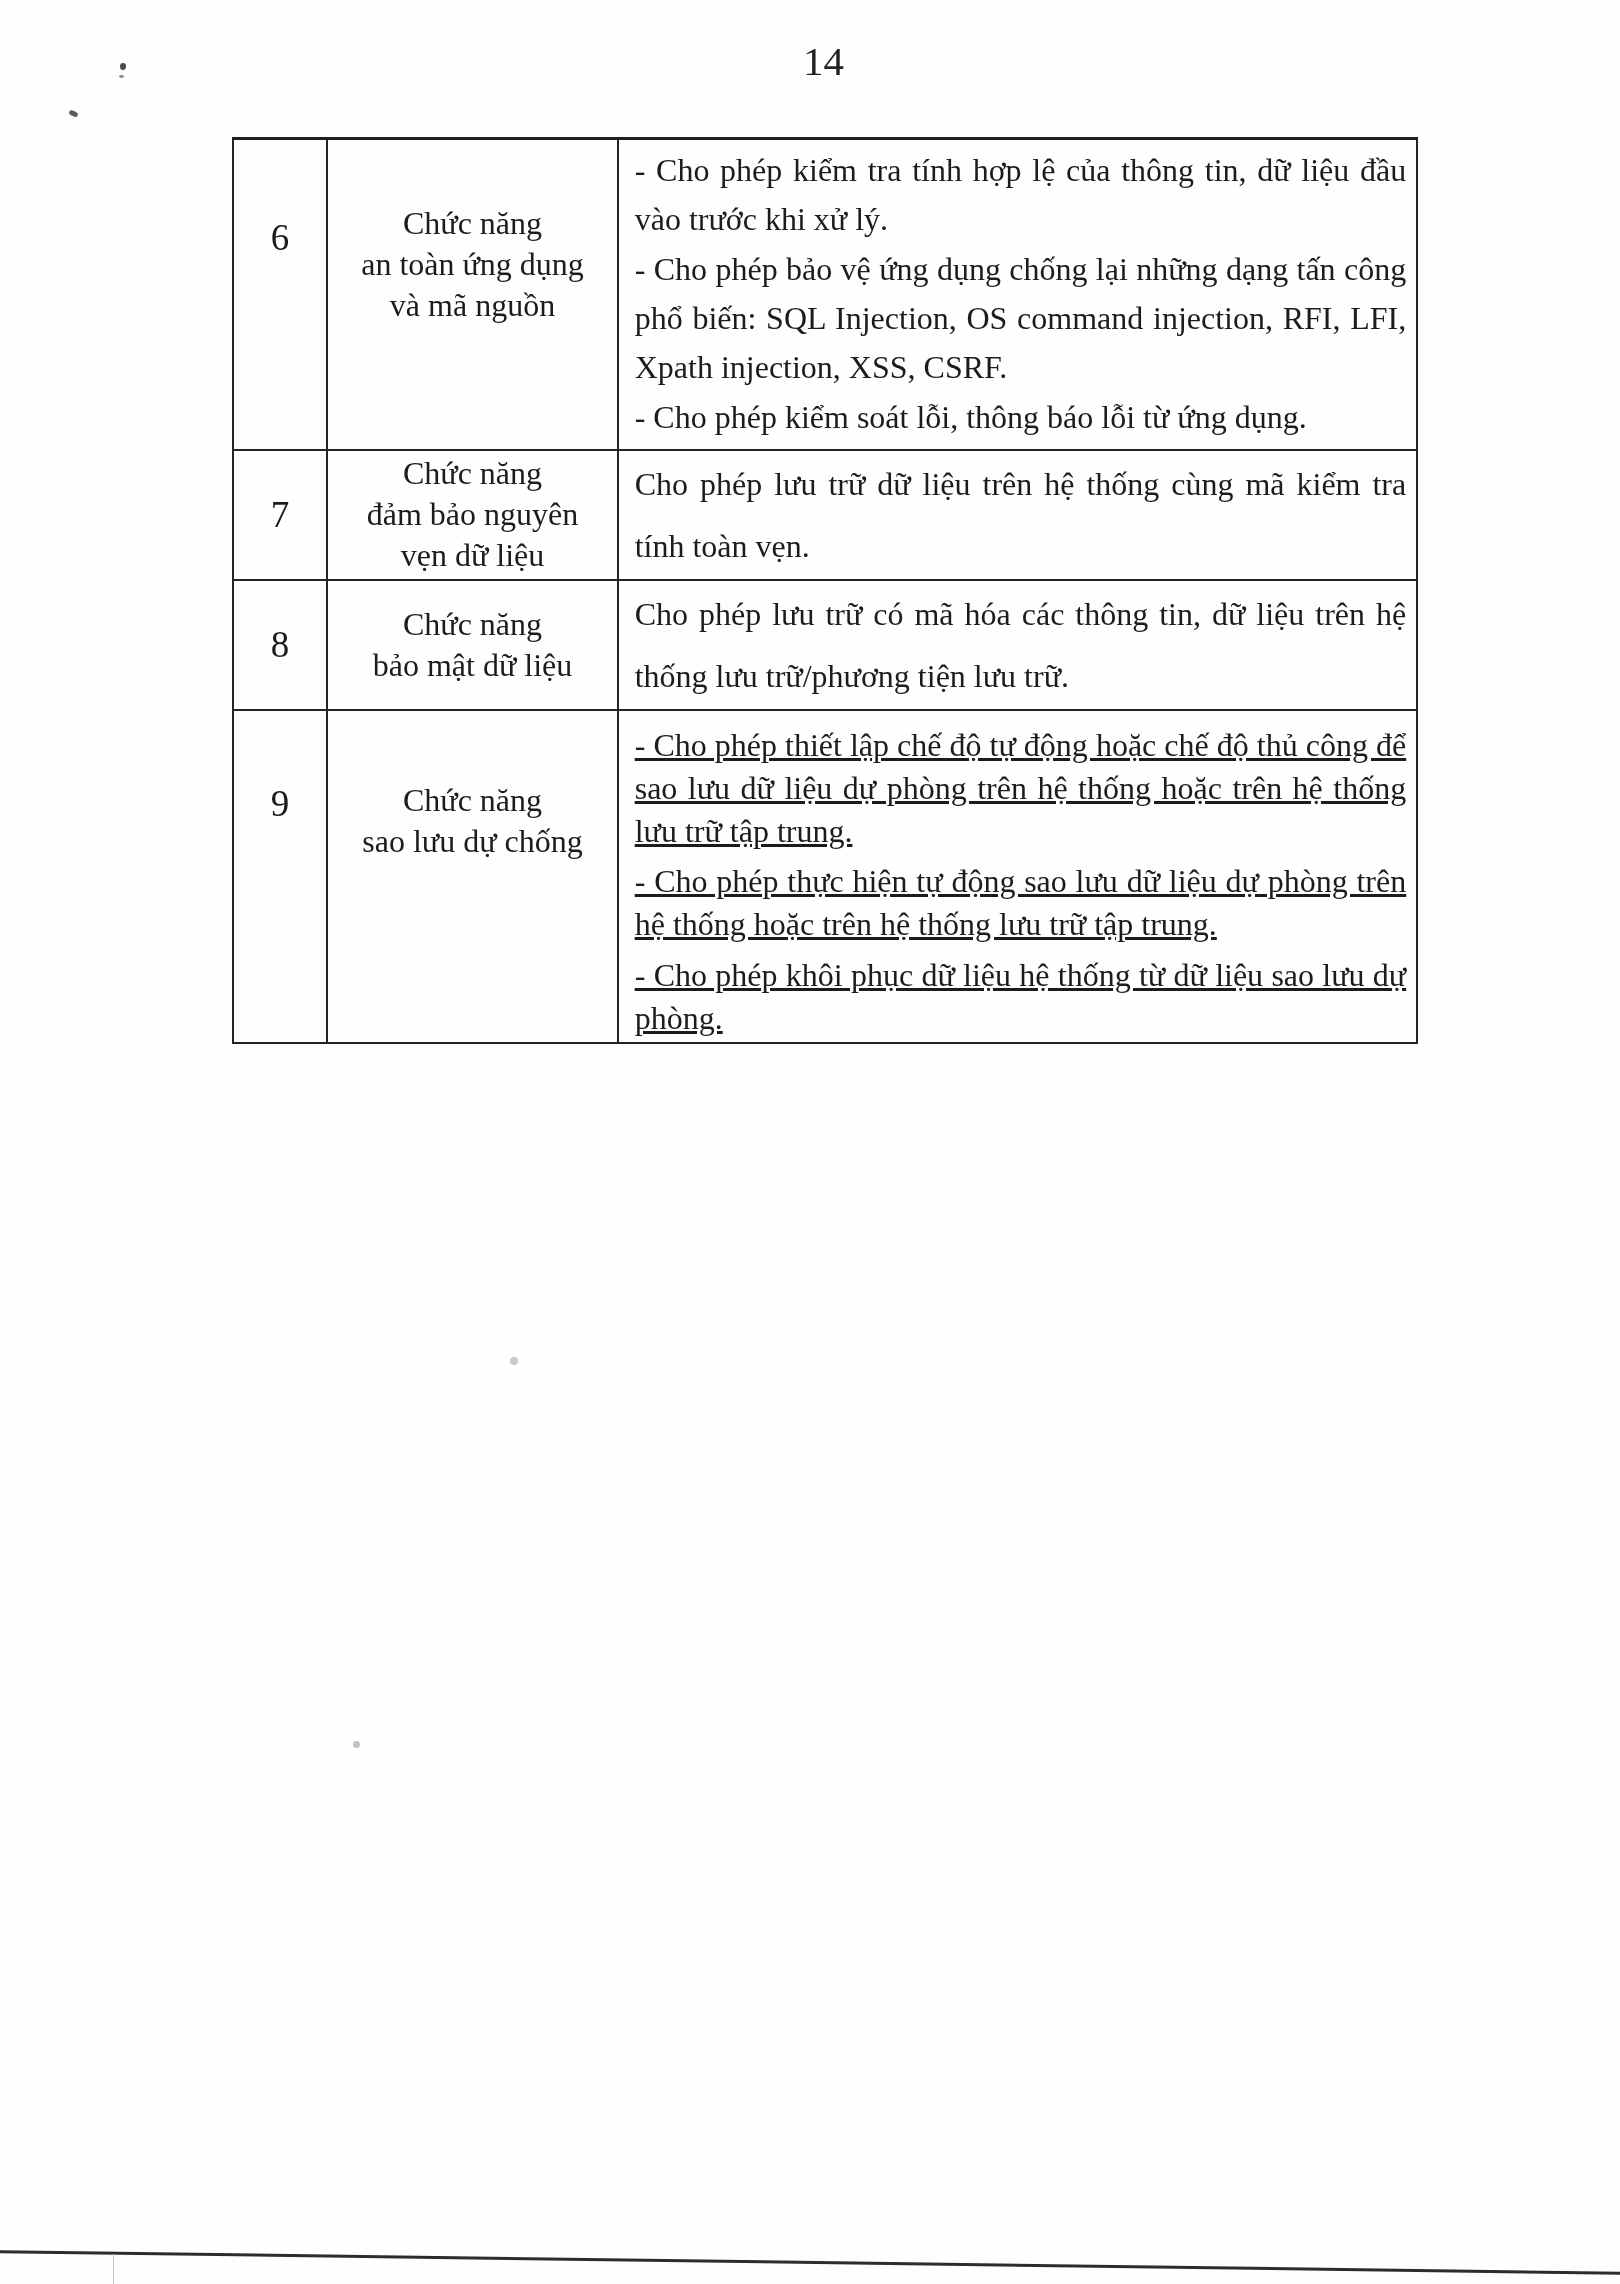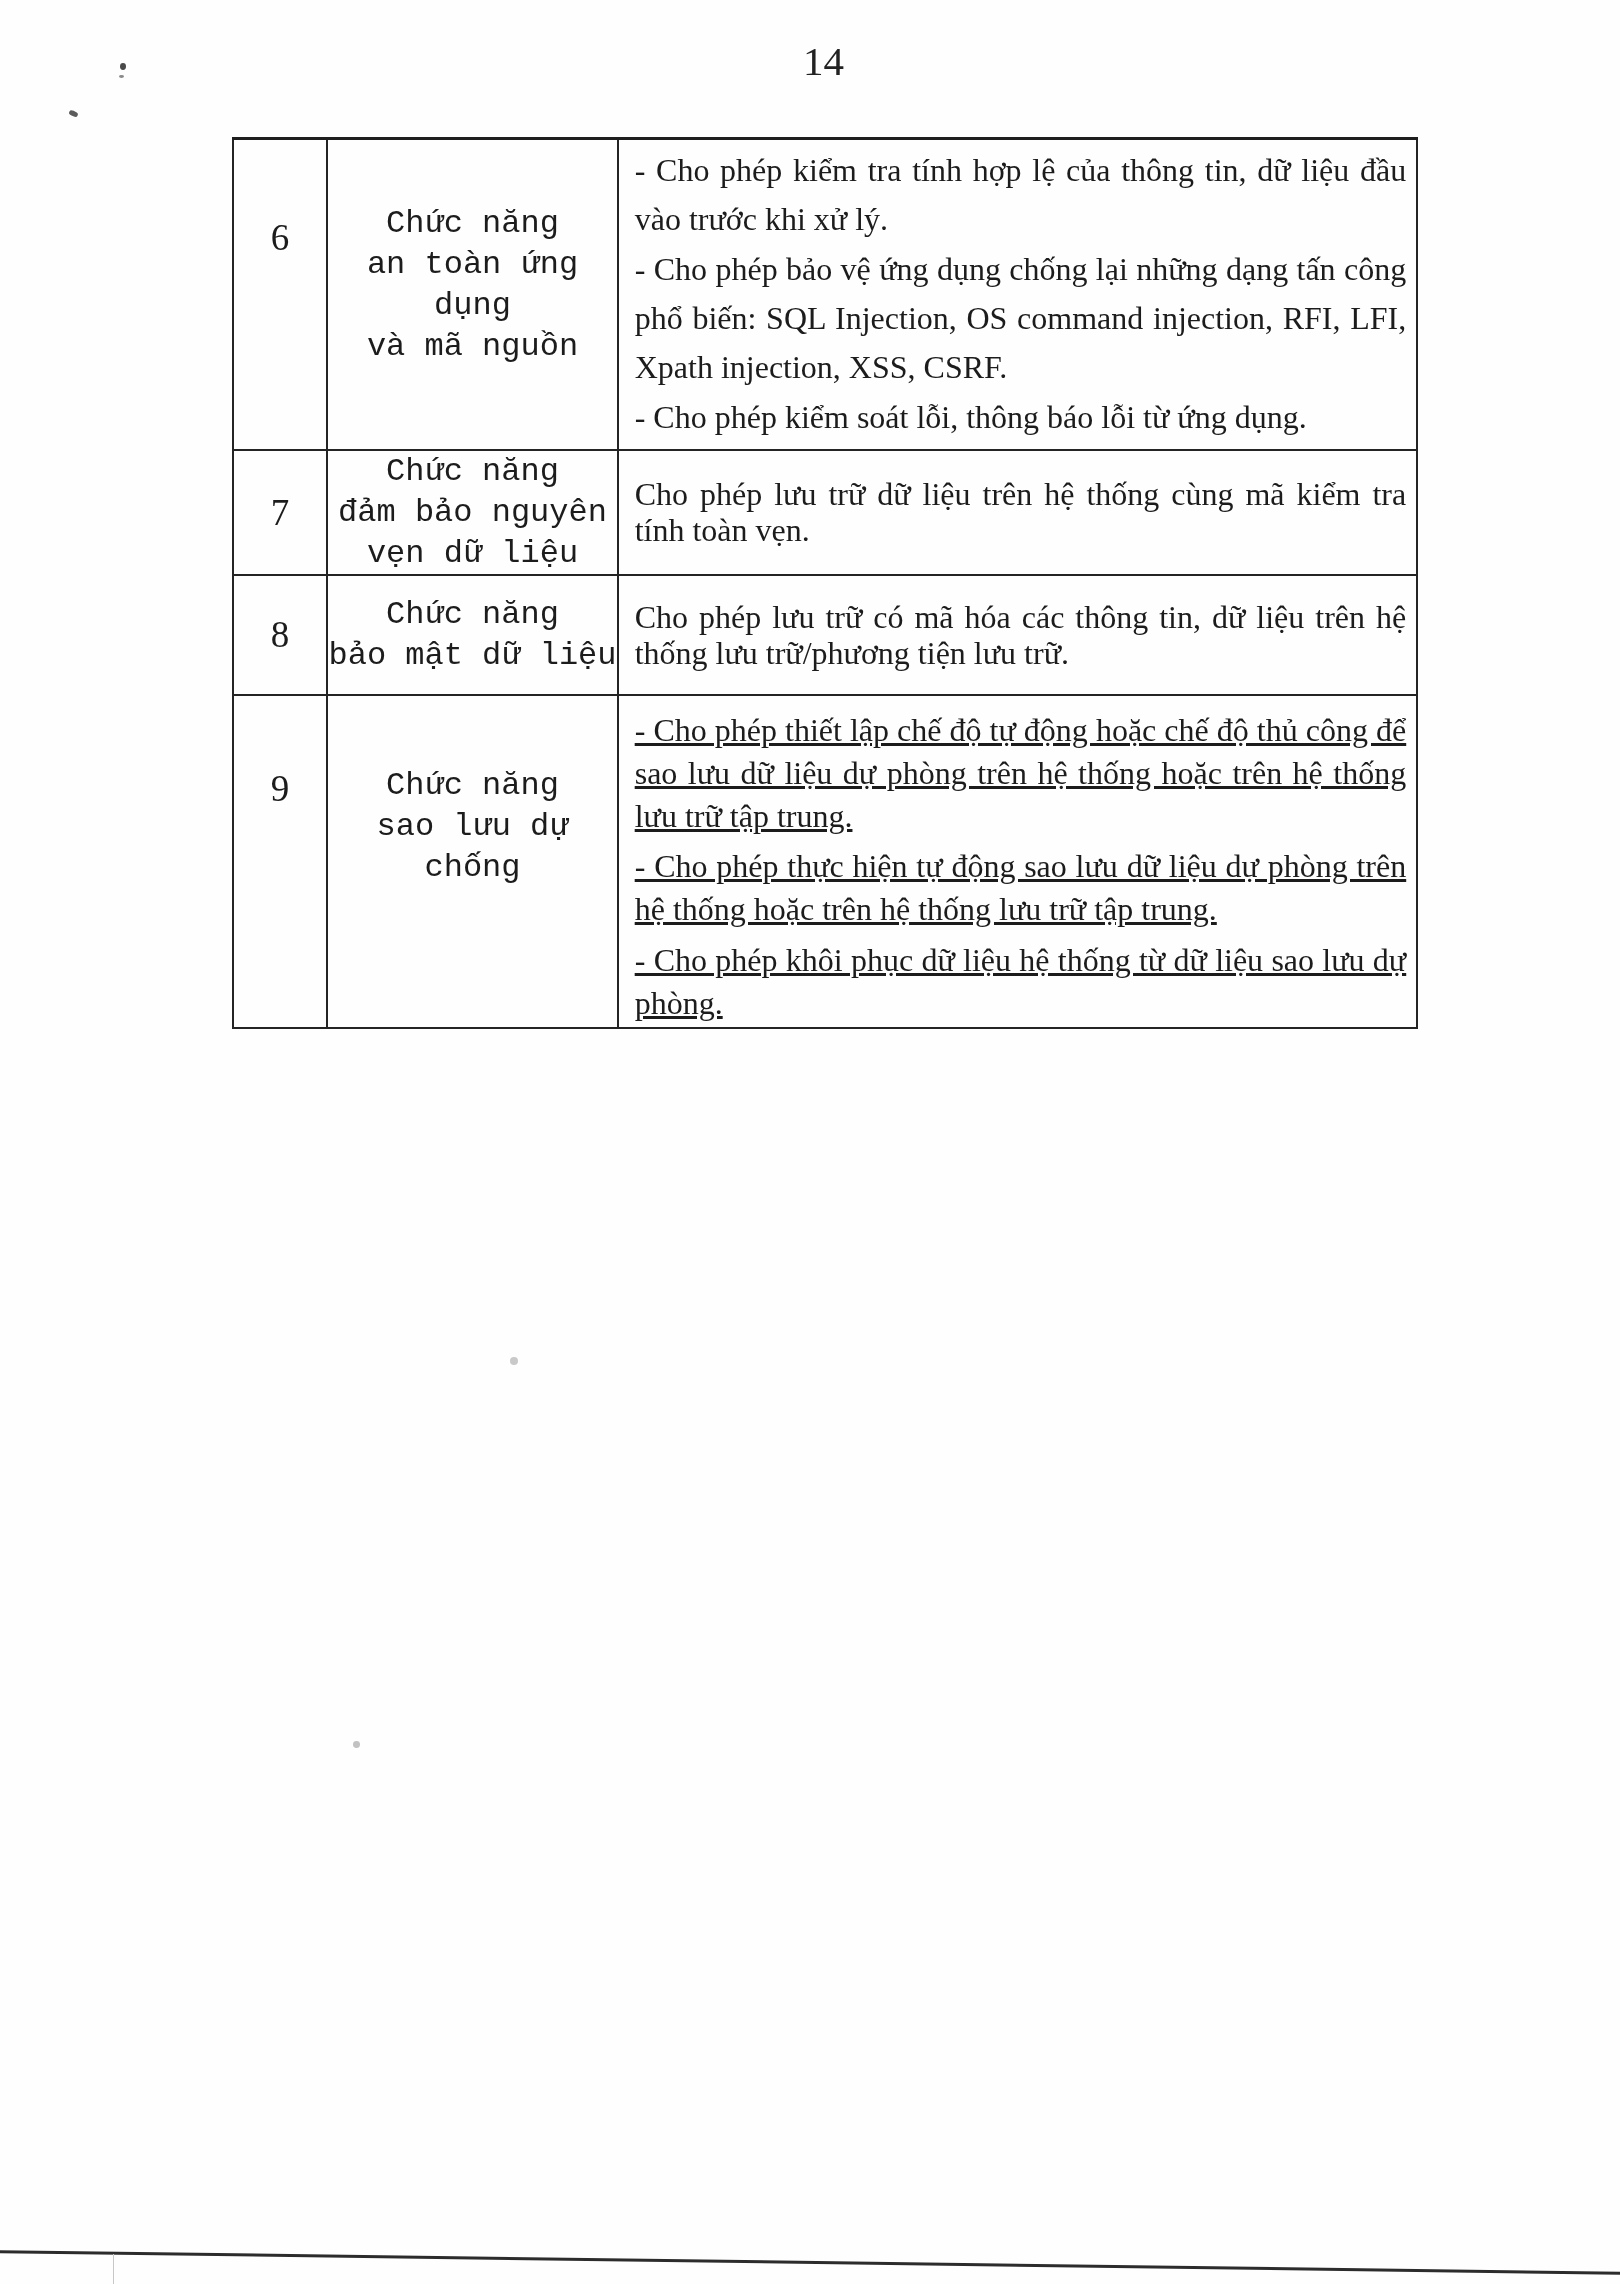--- a/index.html
+++ b/index.html
@@ -53,29 +53,28 @@
 
   td.col-no {
     text-align: center;
     font-size: 37px;
   }
   td.col-name {
     text-align: center;
   }
   .name-line {
     line-height: 41px;
-    font-family: Liberation Mono, monospace;
   }
   td.col-desc {
     padding: 2px 9.8px 2px 15.7px;
     text-align: justify;
   }
   td.col-desc p {
     margin: 0;
-    line-height: 36px;
+    line-height: 62px;
   }
   td.col-desc p + p {
     margin-top: 1px;
   }
   
   .func-table tr:nth-child(1) td.col-no,
   .func-table tr:nth-child(1) td.col-name,
   .func-table tr:nth-child(1) td.col-desc,
   .func-table tr:nth-child(4) td.col-no,
   .func-table tr:nth-child(4) td.col-name,

